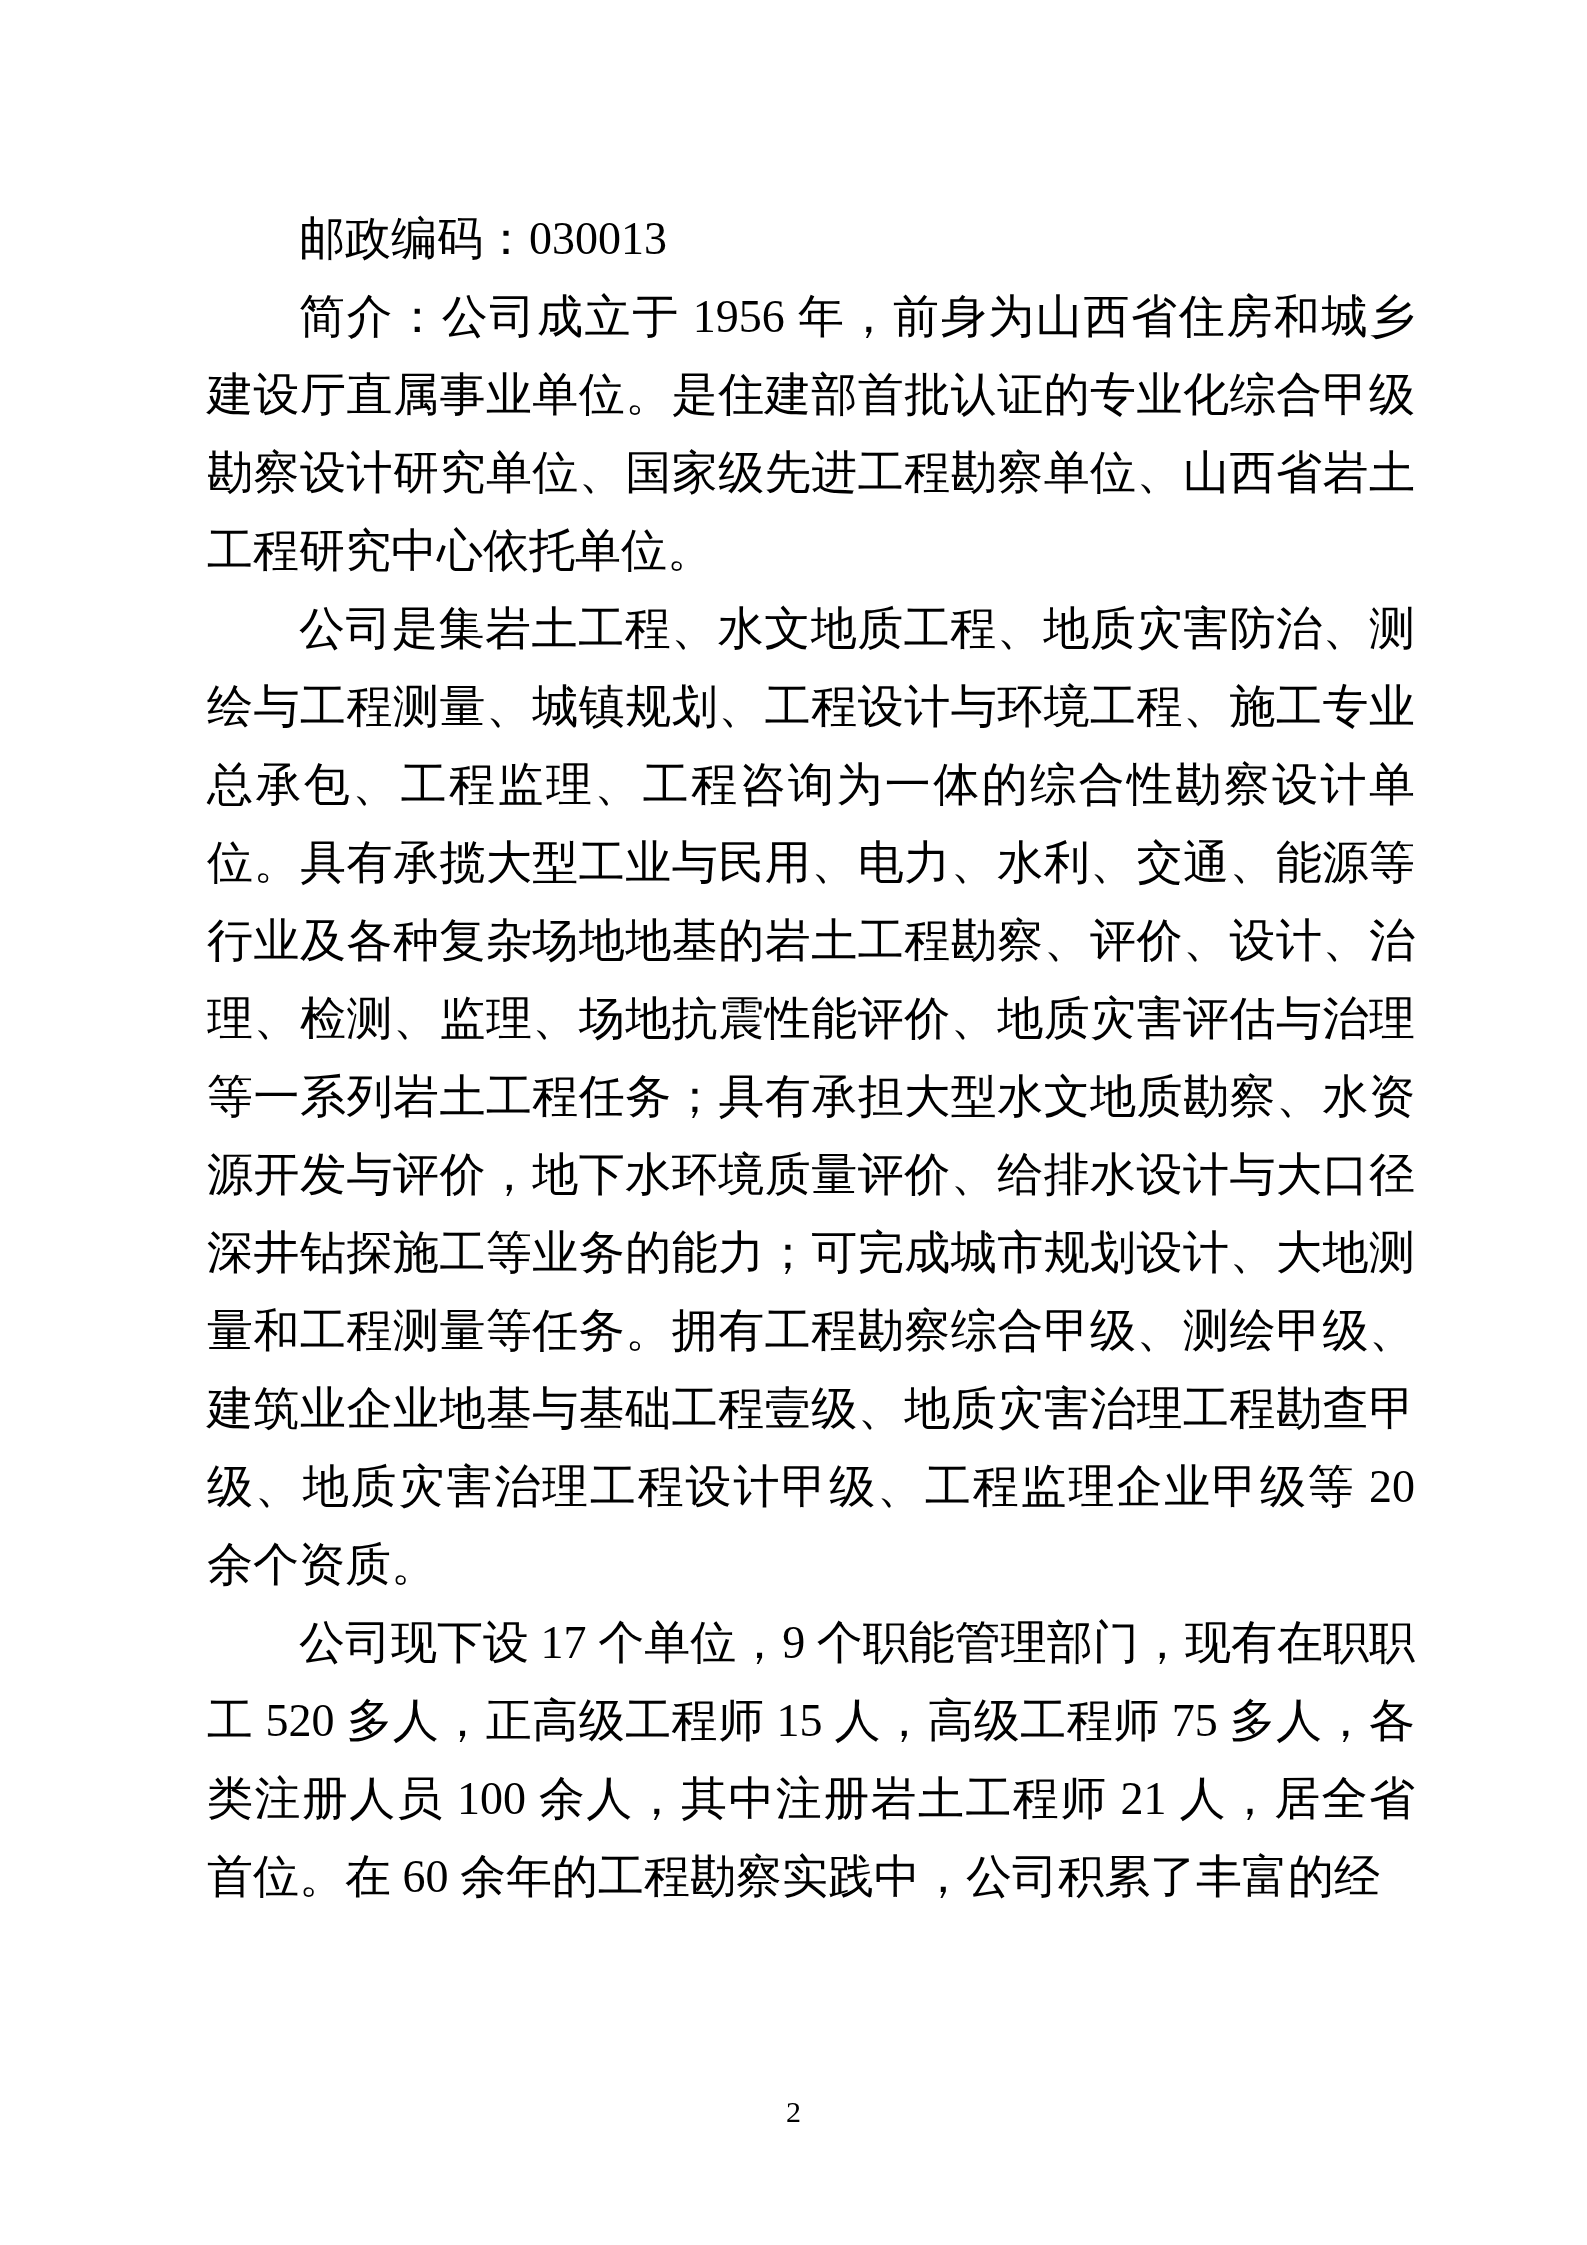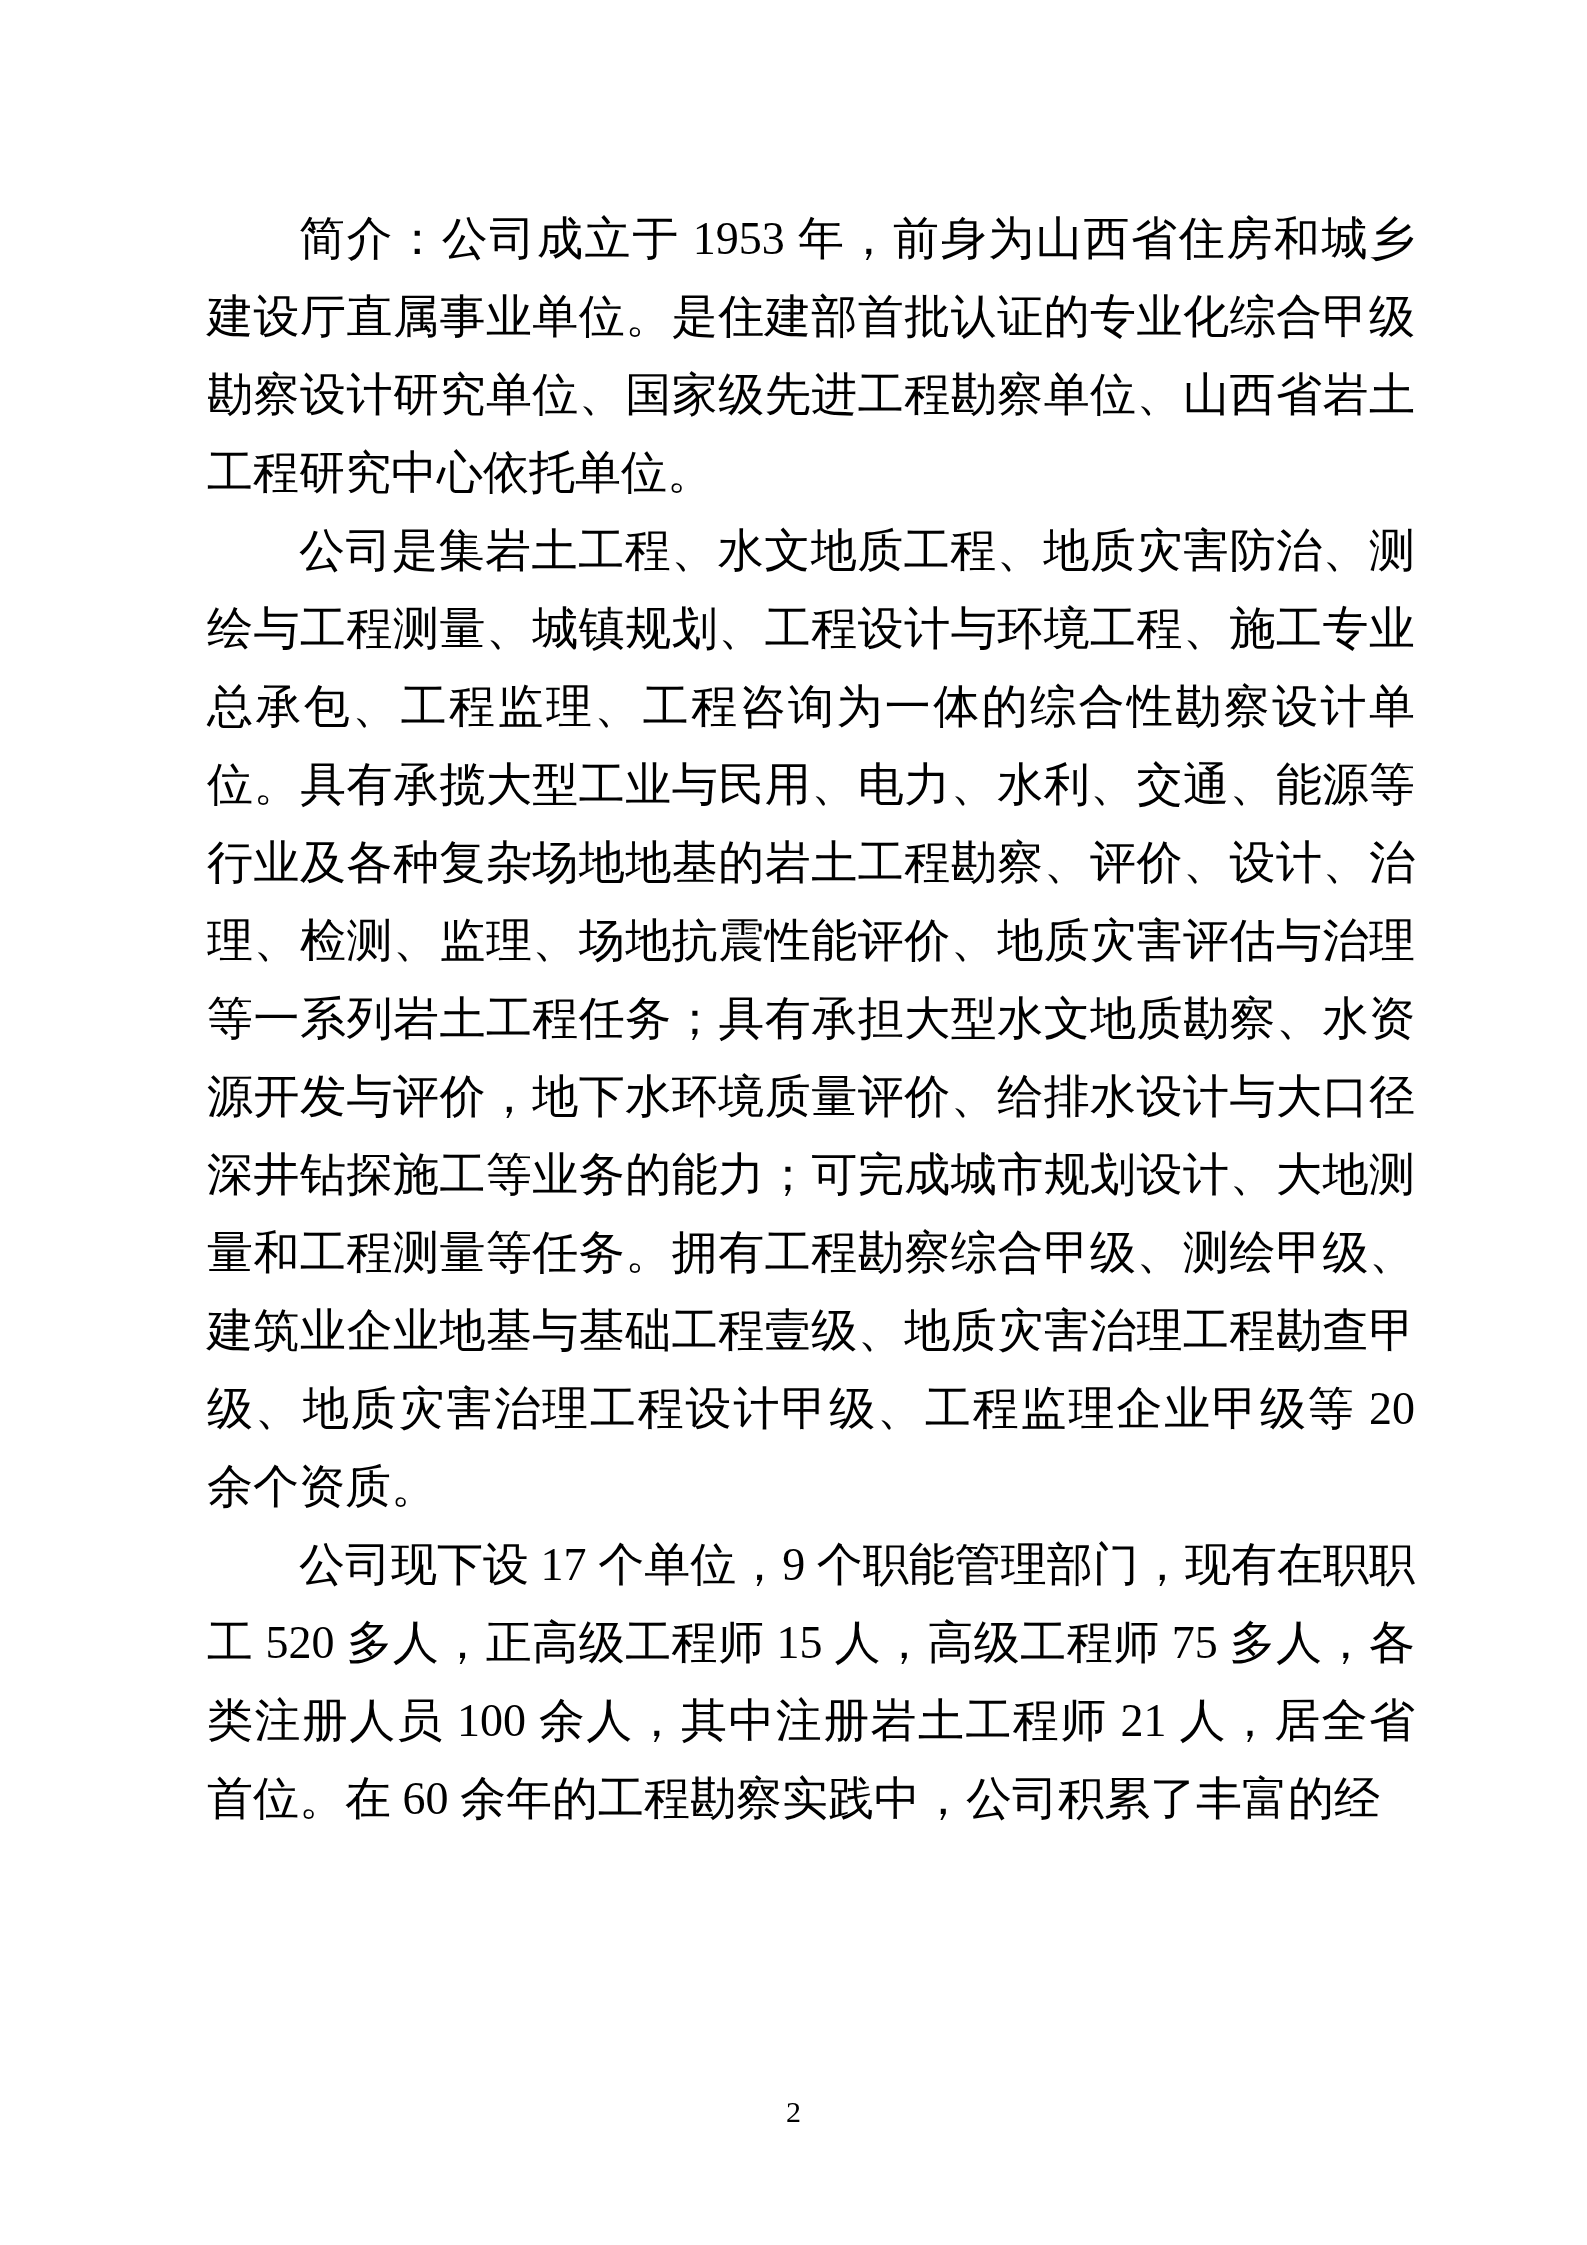--- a/index.html
+++ b/index.html
@@ -52,24 +52,27 @@
     font-size: 30px;
     line-height: 36px;
     color: #000000;
   }
 </style>
 </head>
 <body style="color: rgb(0, 0, 0); background: rgb(255, 255, 255);">
 
 <div class="page">
 
+  <p class="contact-line">
+    <span>邮政编码：030013</span>
+  </p>
 
 
 
-  <p class="para">简介：公司成立于 1953 年，前身为山西省住房和城乡建设厅直属事业单位。是住建部首批认证的专业化综合甲级勘察设计研究单位、国家级先进工程勘察单位、山西省岩土工程研究中心依托单位。</p>
+  <p class="para">简介：公司成立于 1956 年，前身为山西省住房和城乡建设厅直属事业单位。是住建部首批认证的专业化综合甲级勘察设计研究单位、国家级先进工程勘察单位、山西省岩土工程研究中心依托单位。</p>
 
   <p class="para">公司是集岩土工程、水文地质工程、地质灾害防治、测绘与工程测量、城镇规划、工程设计与环境工程、施工专业总承包、工程监理、工程咨询为一体的综合性勘察设计单位。具有承揽大型工业与民用、电力、水利、交通、能源等行业及各种复杂场地地基的岩土工程勘察、评价、设计、治理、检测、监理、场地抗震性能评价、地质灾害评估与治理等一系列岩土工程任务；具有承担大型水文地质勘察、水资源开发与评价，地下水环境质量评价、给排水设计与大口径深井钻探施工等业务的能力；可完成城市规划设计、大地测量和工程测量等任务。拥有工程勘察综合甲级、测绘甲级、建筑业企业地基与基础工程壹级、地质灾害治理工程勘查甲级、地质灾害治理工程设计甲级、工程监理企业甲级等 20 余个资质。</p>
 
   <p class="para">公司现下设 17 个单位，9 个职能管理部门，现有在职职工 520 多人，正高级工程师 15 人，高级工程师 75 多人，各类注册人员 100 余人，其中注册岩土工程师 21 人，居全省首位。在 60 余年的工程勘察实践中，公司积累了丰富的经</p>
 
   <div class="page-number">2</div>
 
 </div>
 
 </body></html>

